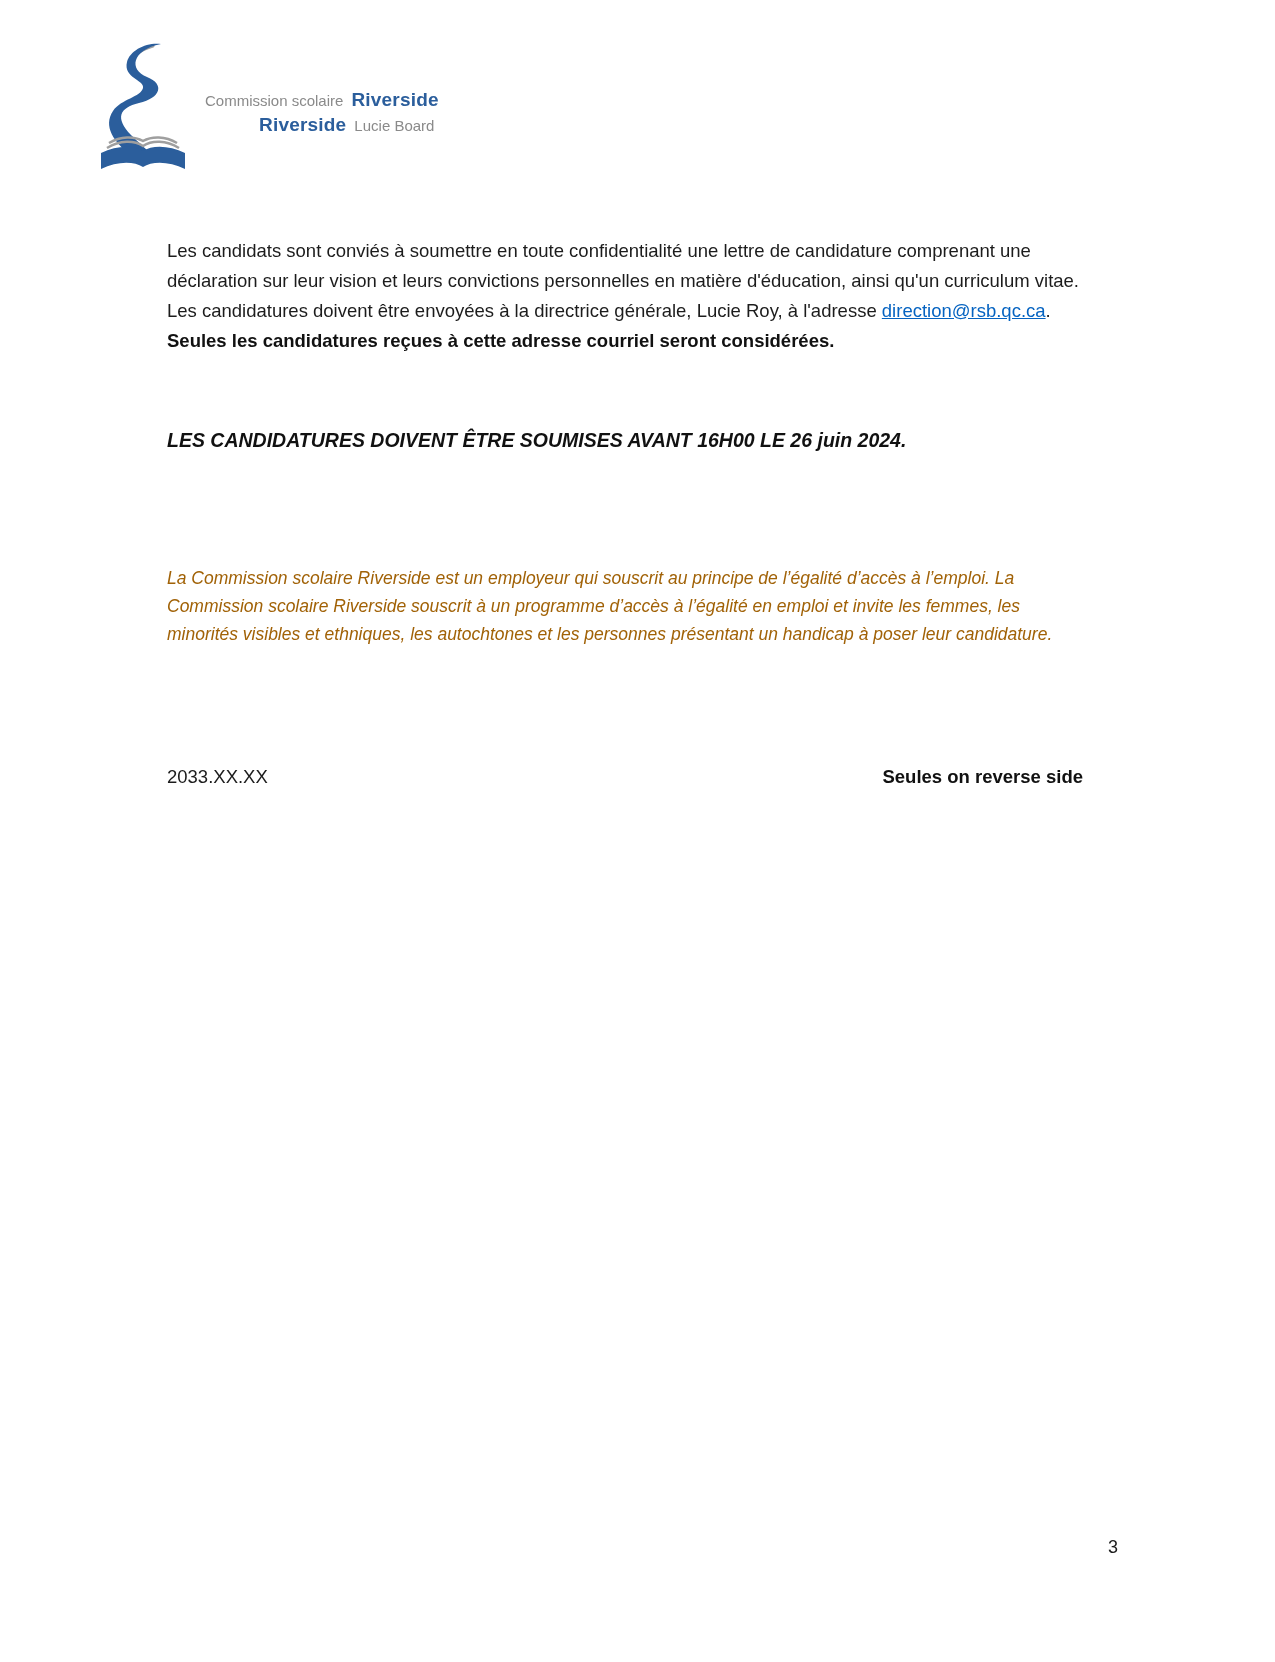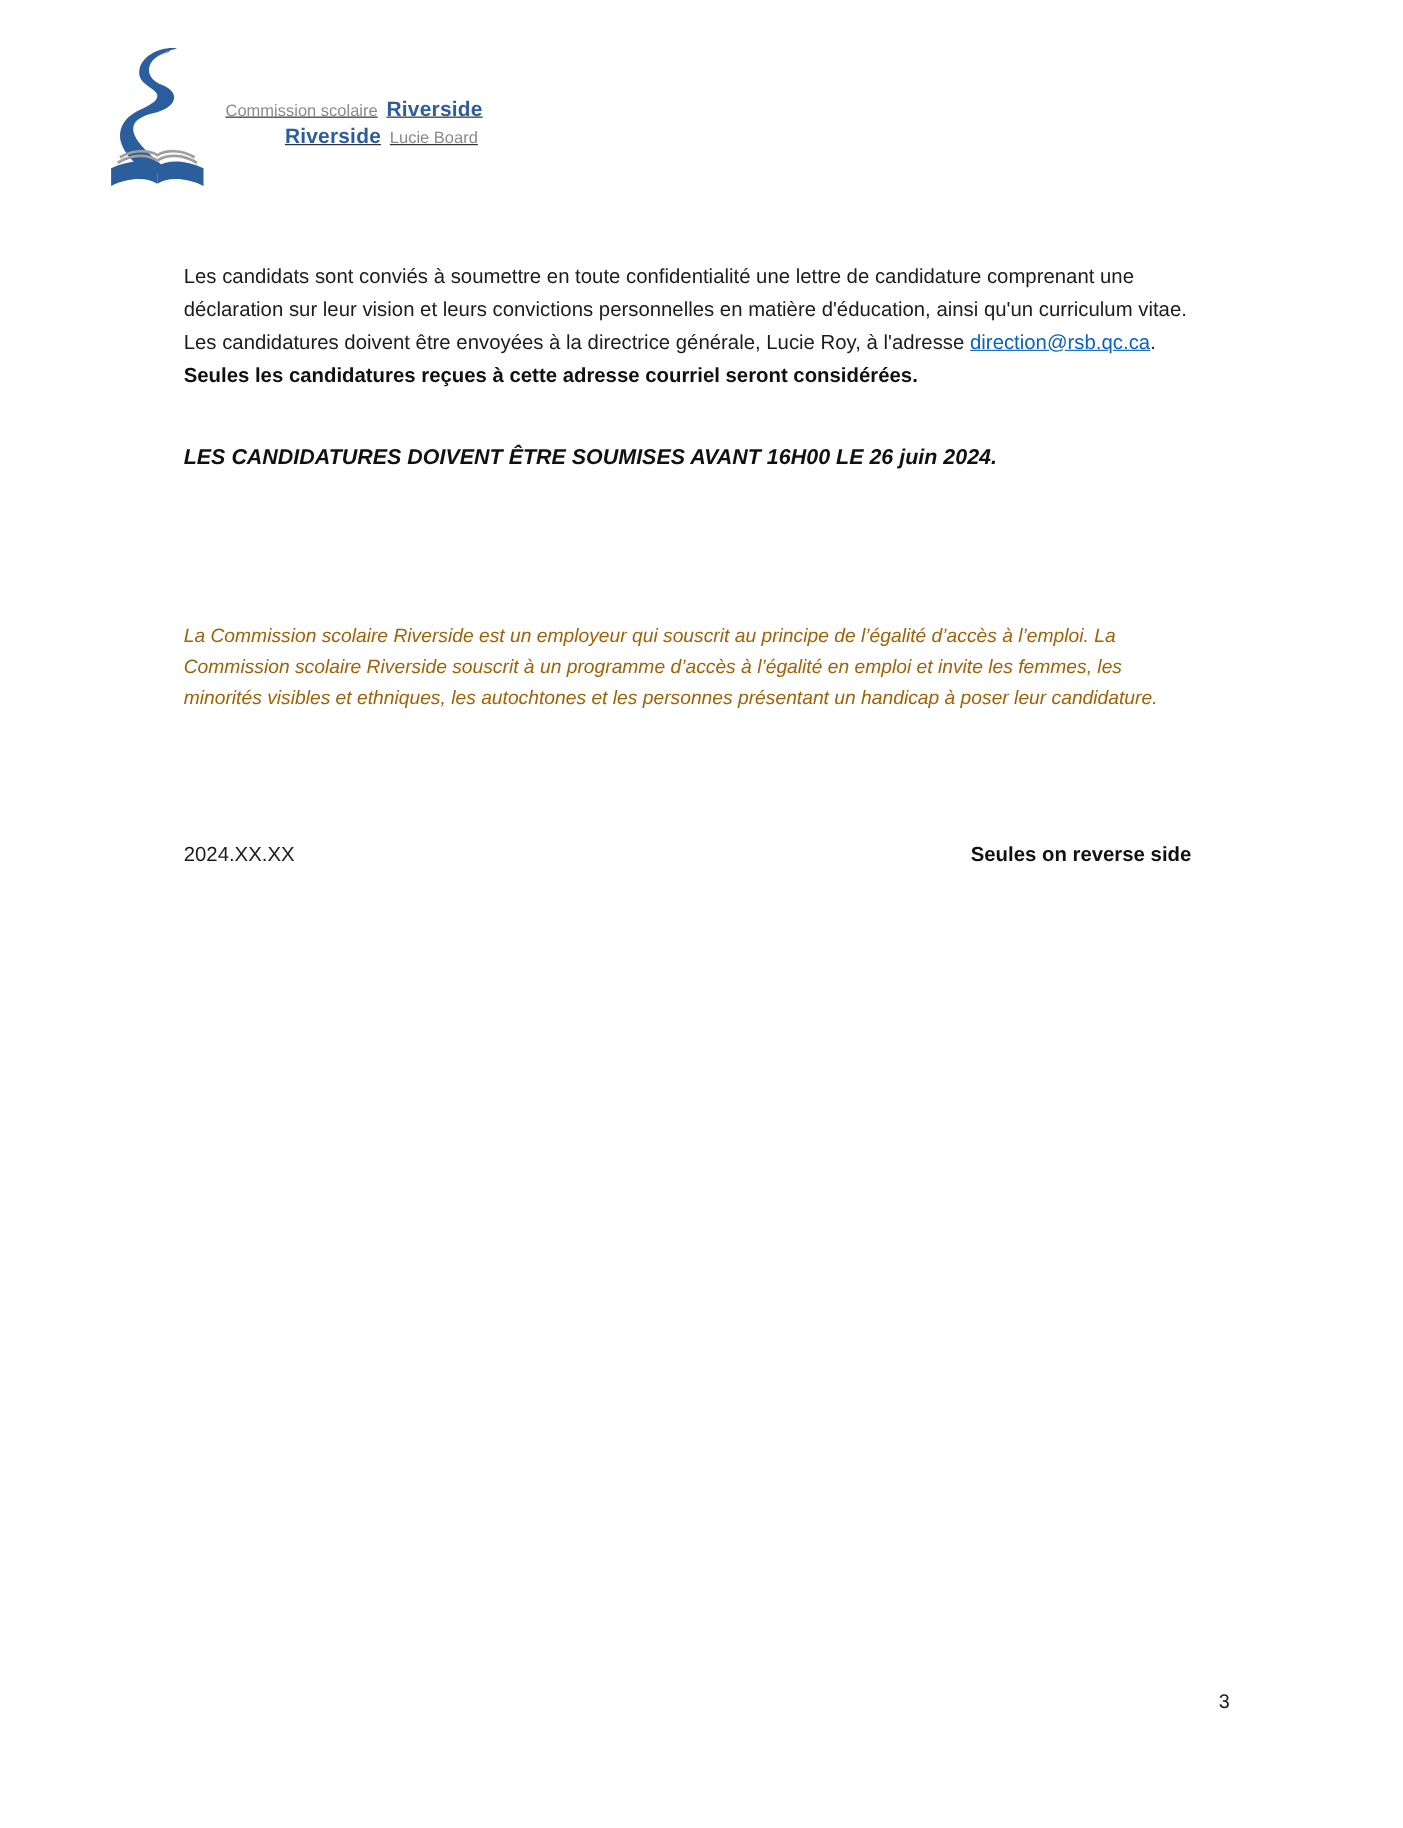--- a/index.html
+++ b/index.html
@@ -21,21 +21,21 @@
     display: flex;
     align-items: flex-start;
   }
   .logo-mark { width: 96px; height: 130px; flex: 0 0 auto; }
   .logo-text {
     margin-left: 14px;
     margin-top: 48px;
     white-space: nowrap;
     line-height: 1.25;
   }
-  .logo-row { display: flex; align-items: baseline; text-decoration: underline; }
+  .logo-row { display: flex; align-items: baseline; }
   .logo-row2 { margin-left: 54px; margin-top: 1px; }
   .logo-gray { font-size: 15px; color: #8a8a8a; }
   .logo-blue { font-size: 19px; font-weight: bold; color: #2b5e9c; letter-spacing: 0.2px; }
   .logo-row1 .logo-blue { margin-left: 8px; }
   .logo-row2 .logo-gray { margin-left: 8px; }
 
   
   .textcol { position: absolute; left: 142px; width: 916px; margin-left: 25px; }
 
   .para1 {
@@ -110,26 +110,26 @@
       </div>
       <div class="logo-row logo-row2">
         <span class="logo-blue">Riverside</span>
         <span class="logo-gray">Lucie Board</span>
       </div>
     </div>
   </div>
 
   <p class="textcol para1" style="position: absolute; top: 217px;"><span>Les candidats sont conviés à soumettre en toute confidentialité une lettre de candidature comprenant une déclaration sur leur vision et leurs convictions personnelles en matière d'éducation, ainsi qu'un curriculum vitae. Les candidatures doivent être envoyées à la directrice générale, Lucie Roy, à l'adresse </span><a href="#">direction@rsb.qc.ca</a><span>. </span><strong>Seules les candidatures reçues à cette adresse courriel seront considérées.</strong></p>
 
-  <div class="textcol deadline" style="position: absolute; top: 400px;">
+  <div class="textcol deadline" style="position: absolute; top: 424px;">
     <div>LES CANDIDATURES DOIVENT ÊTRE SOUMISES AVANT 16H00 LE 26 juin 2024.</div>
   </div>
 
   <p class="textcol eeo" style="position: absolute; top: 546px;">La Commission scolaire Riverside est un employeur qui souscrit au principe de l’égalité d’accès à l’emploi. La Commission scolaire Riverside souscrit à un programme d’accès à l’égalité en emploi et invite les femmes, les minorités visibles et ethniques, les autochtones et les personnes présentant un handicap à poser leur candidature.</p>
 
   <div class="textcol footer-row" style="position: absolute; top: 763px;">
-    <span>2024.XX.XX</span>
+    <span>2033.XX.XX</span>
     <span class="footer-note">Seules on reverse side</span>
   </div>
 
   <div class="page-number">3</div>
 
 </div>
 
 </body></html>

